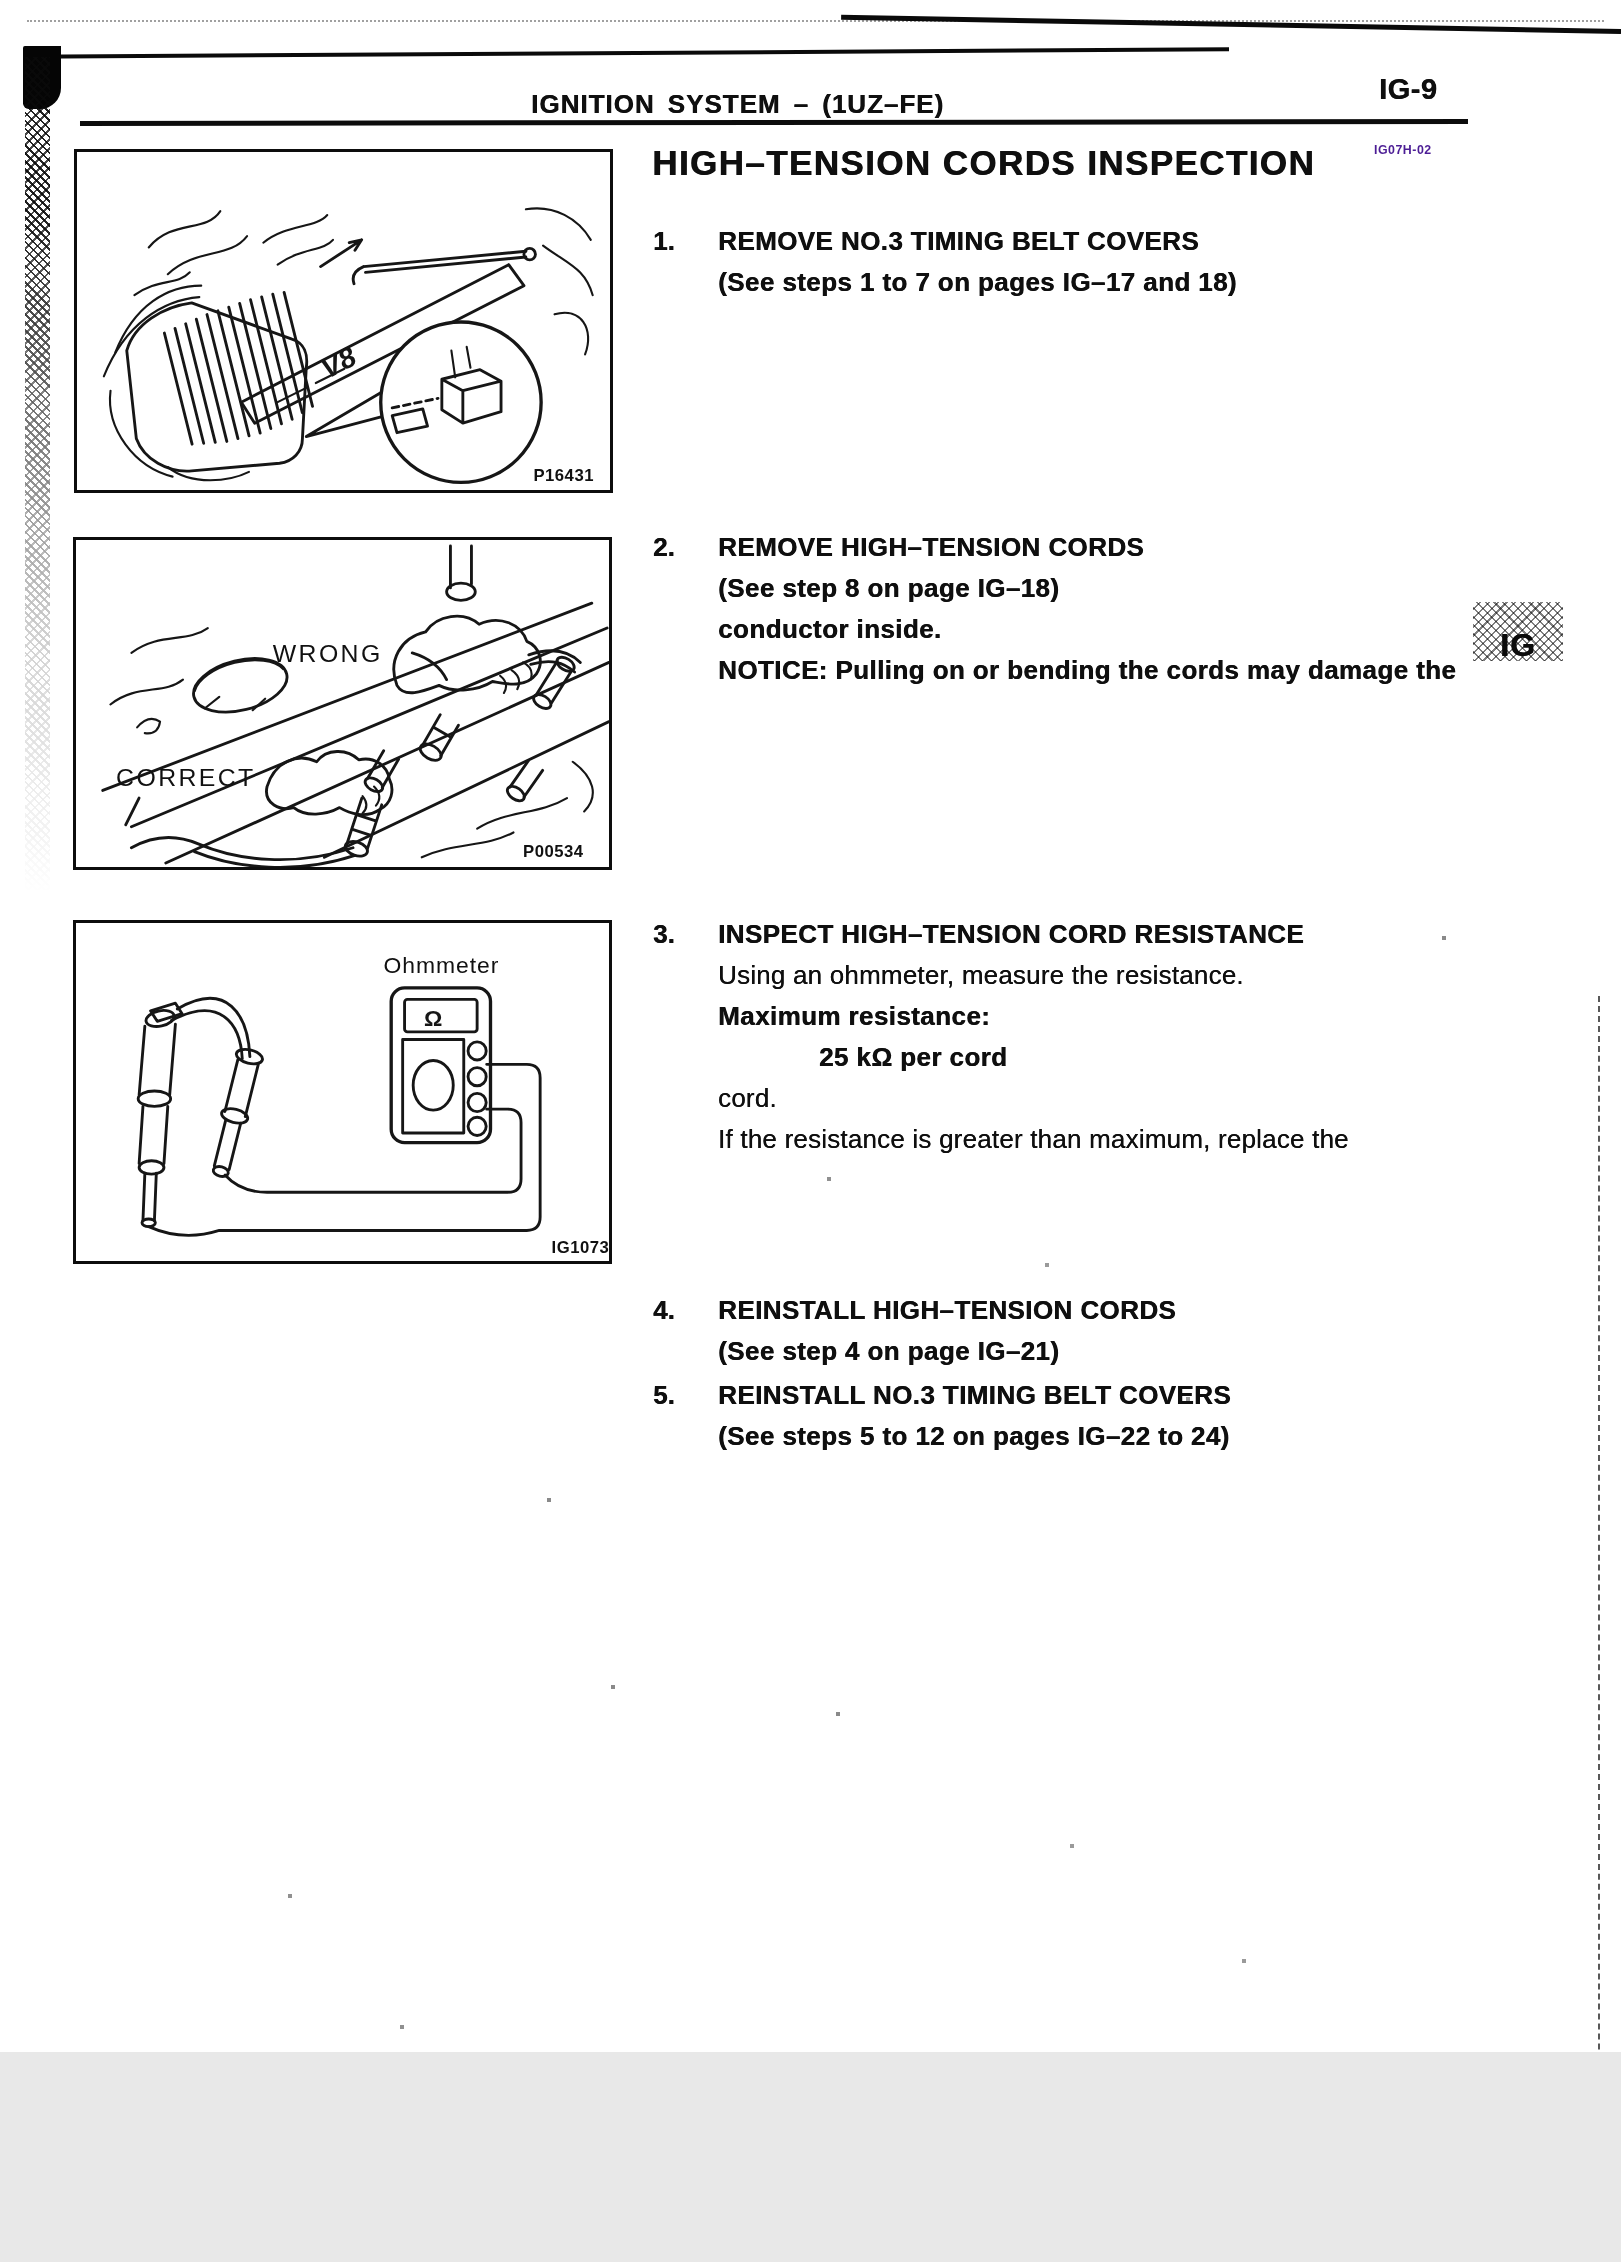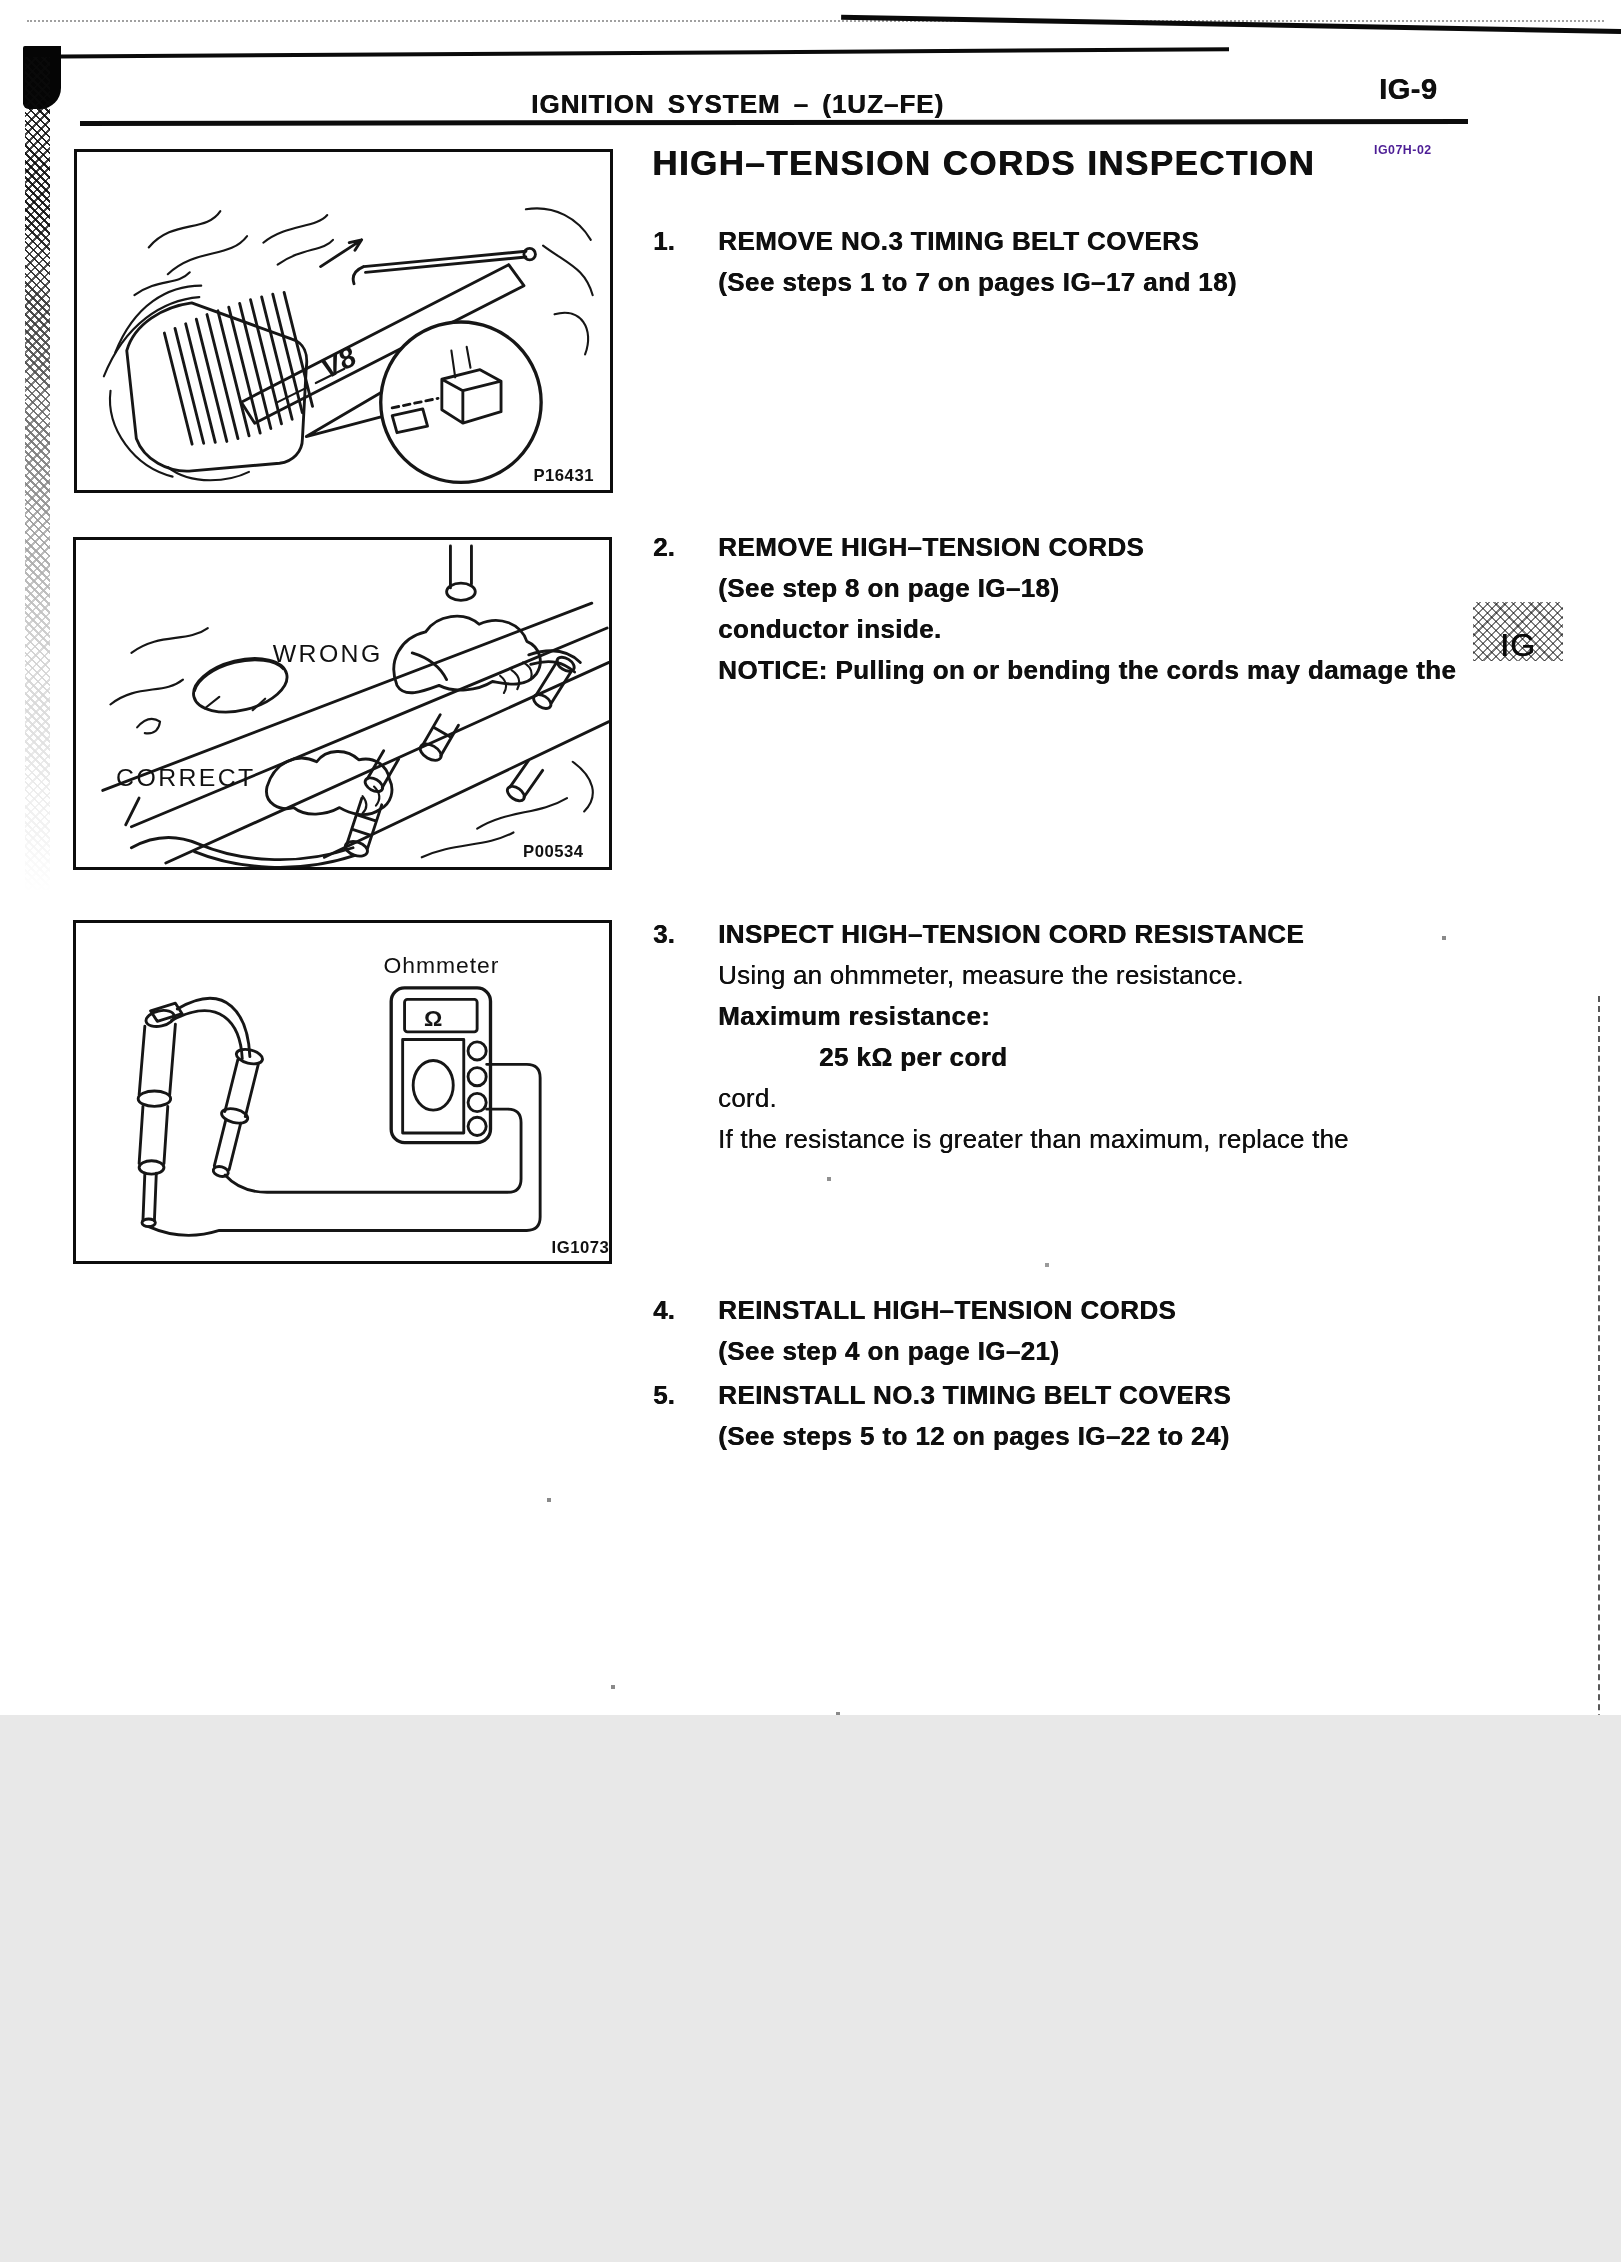--- a/index.html
+++ b/index.html
@@ -1,17 +1,17 @@
 <!DOCTYPE html>
 <html><head>
 <meta charset="utf-8">
 <style>
   html,body{margin:0;padding:0;background:#e8e8e8;}
   .page{
-    position:relative;width:1621px;height:1715px;background:#ffffff;
+    position:relative;width:1621px;height:2052px;background:#ffffff;
     font-family:"Liberation Sans", sans-serif;color:#0f0f0f;overflow:hidden;
   }
   .abs{position:absolute;}
   
   .top-dotted{left:27px;top:20px;width:1577px;height:0;border-top:2.9px dotted #6e6e6e;opacity:.65;}
   .top-border-a{left:25px;top:51px;width:1204px;height:3.8px;background:#0a0a0a;transform:rotate(-0.35deg);}
   .top-border-b{left:841px;top:29px;width:780px;height:4.8px;background:#0a0a0a;transform:rotate(1.05deg);transform-origin:right center;}
   .corner-blob{left:23px;top:46px;width:38px;height:63px;background:#050505;border-radius:1.9px 0 21px 5.7px;}
   .left-shadow{
     left:25px;top:57px;width:25px;height:879px;
@@ -58,21 +58,21 @@
     text-shadow:0.5px 0 0 currentColor;}
   .hdr-page{left:1379px;top:73px;font-size:29px;font-weight:700;letter-spacing:0.5px;text-shadow:0.5px 0 currentColor;}
   .hdr-rule{left:80px;top:120px;width:1388px;height:4.8px;background:#0c0c0c;transform:rotate(-0.08deg);}
   .art-title{left:652px;top:143px;font-size:35px;font-weight:700;letter-spacing:1.4px;text-shadow:0.7px 0 currentColor;}
   .art-code{left:1374px;top:143px;font-size:12.4px;font-weight:700;letter-spacing:0.5px;color:#4c1d95;}
   
   .side-tab{left:1473px;top:602px;width:90px;height:59px;display:flex;align-items:center;justify-content:center;
     background-image:
       repeating-linear-gradient(45deg, rgba(0,0,0,.5) 0 1.5px, transparent 1.5px 6.2px),
       repeating-linear-gradient(-45deg, rgba(0,0,0,.5) 0 1.5px, transparent 1.5px 6.2px);}
-  .side-tab span{font-size:32px;font-weight:400;letter-spacing:1px;color:#0b0b0b;text-shadow:0.6px 0 currentColor;margin-top:28px;}
+  .side-tab span{font-size:32px;font-weight:700;letter-spacing:1px;color:#0b0b0b;text-shadow:0.6px 0 currentColor;margin-top:28px;}
   
   .figure{border:3.8px solid #0d0d0d;background:#fff;}
   .fig1{left:74px;top:149px;width:533px;height:338px;}
   .fig2{left:73px;top:537px;width:533px;height:327px;}
   .fig3{left:73px;top:920px;width:533px;height:338px;}
   .figure svg{display:block;width:100%;height:100%;}
   .sketch{stroke:#161616;fill:none;stroke-width:3;stroke-linecap:round;stroke-linejoin:round;}
   .sketch-thin{stroke:#161616;fill:none;stroke-width:2.2;stroke-linecap:round;stroke-linejoin:round;}
   .figcode{font-size:17.5px;font-weight:600;fill:#111;letter-spacing:.5px;}
   .figlabel{font-size:26px;fill:#111;letter-spacing:2.5px;}

